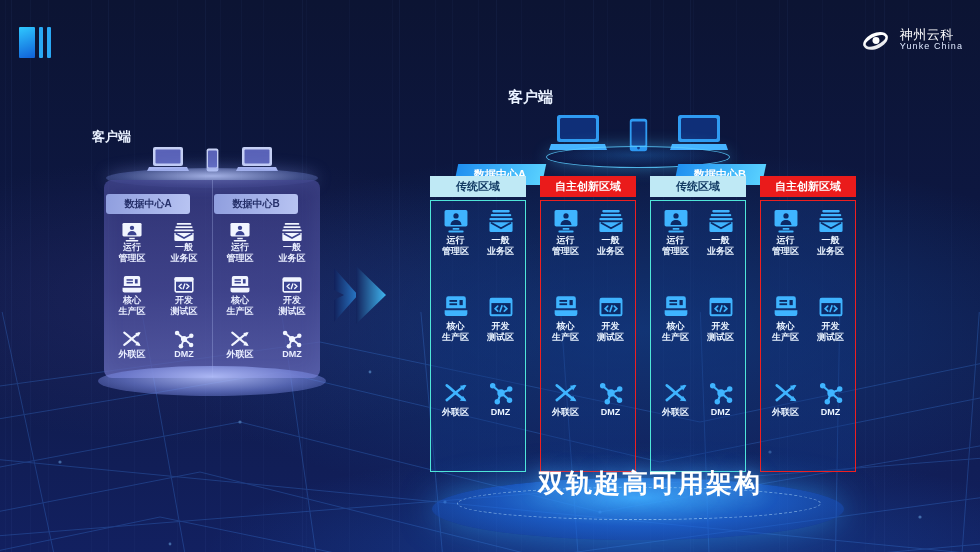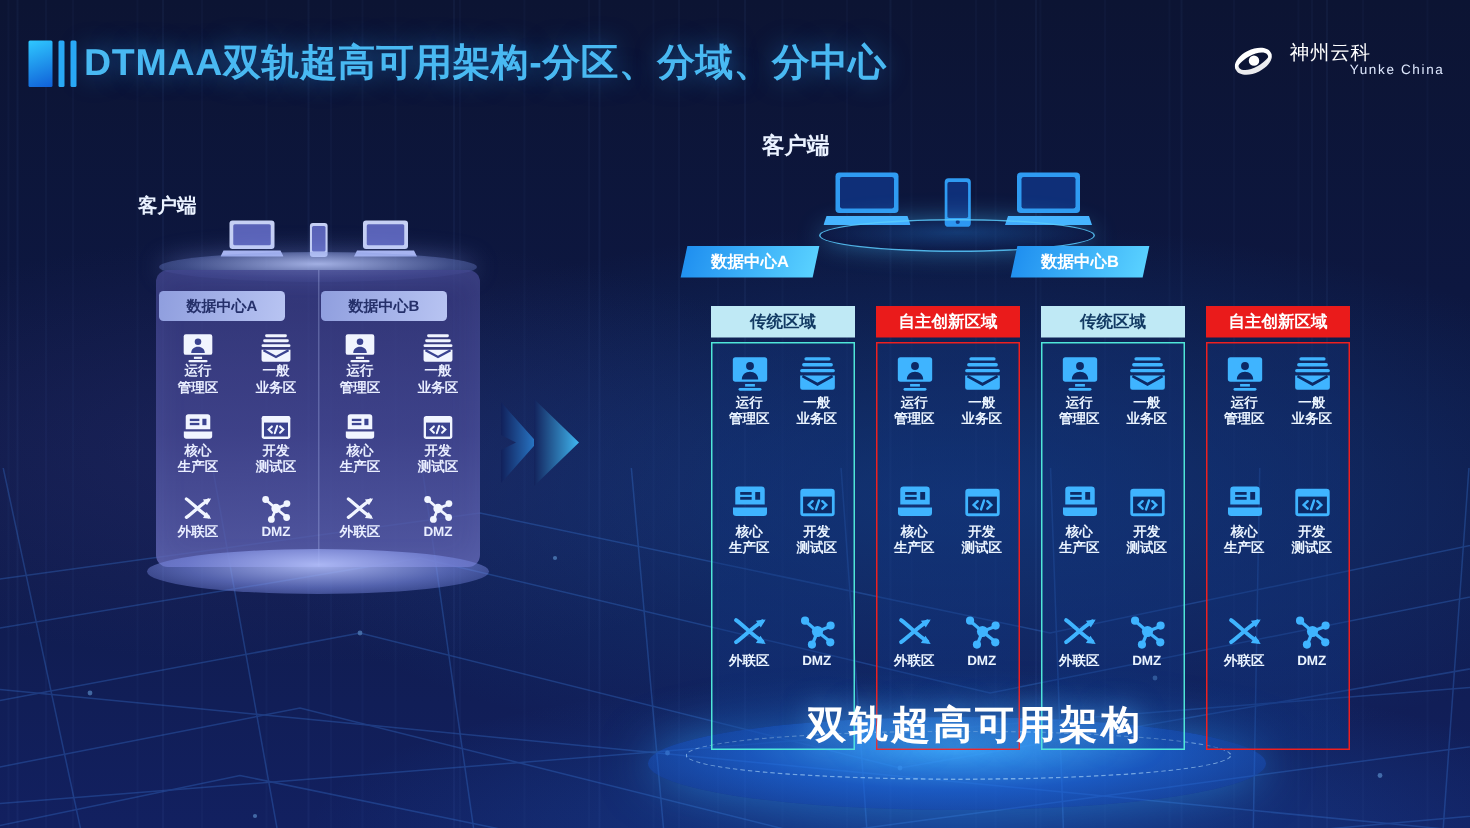--- a/index.html
+++ b/index.html
@@ -38,21 +38,21 @@
   .hdr-bars i{ display:block; border-radius:1px; }
   .hdr-bars i.b1{ width:16px; height:31px; background:linear-gradient(160deg,#2fc8ff,#1060d8); }
   .hdr-bars i.b2{ width:4px;  height:31px; background:#2aa9f5; }
   .hdr-bars i.b3{ width:4px;  height:31px; background:#2aa9f5; }
   .hdr-title{ position:absolute; left:56px; top:25px; font-size:25px; font-weight:bold; letter-spacing:.5px;
     color:#49b9f2; text-shadow:0 0 16px rgba(40,150,240,.55); white-space:nowrap; }
   .brand{ position:absolute; right:17px; top:26px; display:flex; align-items:center; gap:7px; }
   .brand-mark{ width:34px; height:28px; }
   .brand-txt{ display:flex; flex-direction:column; line-height:1.05; }
   .brand-cn{ font-size:13px; font-weight:normal; color:#ffffff; letter-spacing:.5px; }
-  .brand-en{ font-size:9px; color:#dfe9ff; letter-spacing:1.1px; font-family:"Liberation Sans",sans-serif;margin-left:40px; }
+  .brand-en{ font-size:9px; color:#dfe9ff; letter-spacing:1.1px; font-family:"Liberation Sans",sans-serif; }
 
   
   .clientLabel{ position:absolute; color:#eaf2ff; font-weight:bold; white-space:nowrap; text-align:left; }
   .devices{ position:absolute; display:flex; align-items:flex-end; justify-content:center; }
 
   .dcTag{ position:absolute; height:20px; display:flex; align-items:center; justify-content:center;
     color:#fff; font-weight:bold; white-space:nowrap; }
 
   
   .cell{ display:flex; flex-direction:column; align-items:center; justify-content:flex-start; }
@@ -90,21 +90,21 @@
   #right .stage-ellipse{ position:absolute; left:44px; top:390px; width:412px; height:62px; border-radius:50%;
     background:radial-gradient(ellipse at 50% 32%, rgba(60,170,255,.95), rgba(30,110,230,.65) 48%, rgba(15,60,170,.18) 100%);
     box-shadow:0 0 32px rgba(50,160,255,.55); }
   #right .stage-ellipse::after{ content:""; position:absolute; left:6%; top:14%; width:88%; height:50%;
     border-radius:50%; border:1px dashed rgba(190,230,255,.55); }
 
   .dcGroup{ position:absolute; top:76px; }
   .dcGroup .dcTag{ left:26px; top:0; width:88px; height:21px; font-size:11px;
     background:linear-gradient(100deg,#1f8ff0,#5ad2ff); transform:skewX(-12deg); }
   .dcGroup .dcTag span{ transform:skewX(12deg); display:block; }
-  .zoneCol{ position:absolute; top:40px; width:120px; height:298px;margin-left:44px; }
+  .zoneCol{ position:absolute; top:12px; width:120px; height:298px; }
   .zoneHead{ position:absolute; left:0; top:0; width:96px; height:21px; display:flex; align-items:center;
     justify-content:center; font-size:11px; font-weight:bold; white-space:nowrap; }
   .zoneHead.trad{ background:#bfe9f5; color:#123a63; }
   .zoneHead.inno{ background:#ea1b1b; color:#ffffff; }
   .zoneFrame{ position:absolute; left:0; top:24px; width:96px; height:272px; }
   .zoneFrame.trad{ border:1.6px solid #4fe6d9; background:linear-gradient(180deg, rgba(18,46,110,.50), rgba(16,58,140,.34)); }
   .zoneFrame.inno{ border:1.6px solid #ee2020; background:linear-gradient(180deg, rgba(18,46,110,.50), rgba(16,58,140,.34)); }
   .zoneFrame .grid{ position:absolute; inset:0; display:grid; grid-template-columns:1fr 1fr;
     grid-template-rows:1fr 1fr 1fr; padding:8px 2px 4px; }
   .zoneFrame .cap{ font-size:9px; color:#eaf4ff; }
@@ -156,21 +156,20 @@
       </g>
     </svg>
   </div>
 
   <div class="header">
     <div class="hdr-bars">
       <i class="b1"></i>
         <i class="b2"></i>
         <i class="b3"></i>
     </div>
-    <div class="hdr-title">DTMAA双轨超高可用架构-分区、分域、分中心</div>
     <div class="brand">
       <svg class="brand-mark" viewBox="0 0 40 32">
         <g fill="#ffffff">
           <path d="M6 24c-3 -4 1 -11 9 -15c8 -4 16 -3 18 1c1.6 2.6 -0.6 6.2 -4 8.8c2.2 -3 2.8 -5.6 1.4 -7.2c-2.2 -2.4 -8.4 -1.8 -14.4 1.6C10.6 16.4 6.6 20.4 6 24z"></path>
           <path d="M33 10c3 4 -1 11 -9 15c-8 4 -16 3 -18 -1c-1.6 -2.6 0.6 -6.2 4 -8.8c-2.2 3 -2.8 5.6 -1.4 7.2c2.2 2.4 8.4 1.8 14.4 -1.6C28.4 17.6 32.4 13.6 33 10z" opacity=".92"></path>
           <circle cx="20" cy="16.5" r="4.1"></circle>
         </g>
       </svg>
       <div class="brand-txt">
         <span class="brand-cn">神州云科</span>

